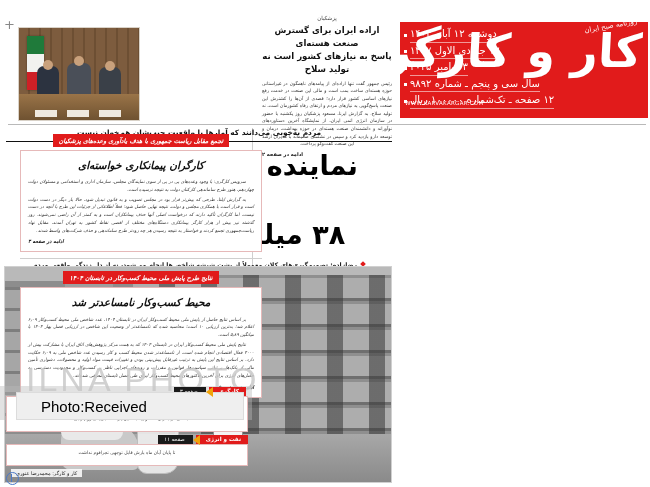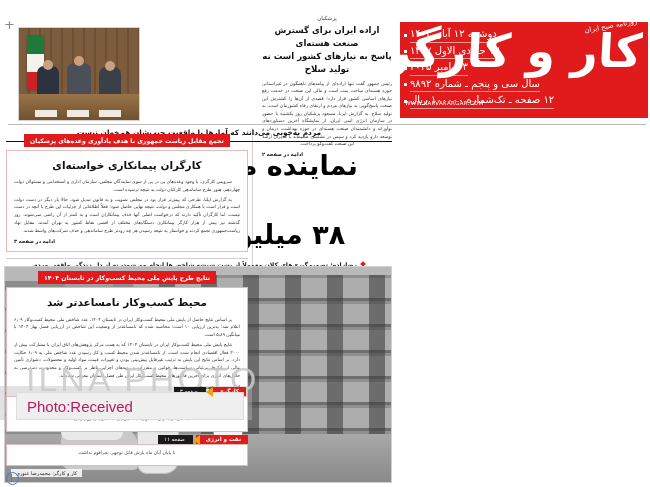--- a/index.html
+++ b/index.html
@@ -187,21 +187,21 @@
     content:"";position:absolute;left:3px;top:-7px;width:22px;height:8px;
     background:#3c3c3c;border-radius:3px;
   }
   .mp-flask-band{position:absolute;left:0;bottom:12px;width:100%;height:8px;background:#f4f4f4;}
   .photo-credit{
     position:absolute;left:6px;bottom:5px;background:rgba(255,255,255,.85);
     font-size:5px;color:#222;padding:1px 5px;white-space:nowrap;
   }
 
   
-  .side{position:absolute;left:6px;top:128px;width:242px;}
+  .side{position:absolute;left:20px;top:128px;width:242px;font-style:italic;}
   .side-sep{height:1px;background:#cfcfcf;margin:6px 0;}
 
   .badge{
     background:#e11b1b;color:#fff;font-size:6.2px;font-weight:bold;
     text-align:center;padding:3px 6px;white-space:nowrap;
     display:inline-block;
   }
   .badge-wrap{text-align:center;}
   .card{
     border:1px solid #e6b9b9;margin-top:3px;padding:6px 7px 7px;
@@ -254,22 +254,22 @@
     font-family:"Liberation Sans",sans-serif;
     font-size:34px;letter-spacing:3px;color:#c9c9c9;opacity:.85;
     direction:ltr;user-select:none;pointer-events:none;font-weight:400;margin-left:16px;
   }
   .photo-received{
     position:absolute;left:16px;top:392px;width:226px;height:26px;
     background:#efefef;border:1px solid #dcdcdc;
     display:flex;align-items:center;direction:ltr;
   }
   .photo-received span{
-    font-family:"Liberation Sans",sans-serif;font-size:15px;color:#be185d;
-    padding-left:10px;
+    font-family:"Liberation Sans",sans-serif;font-size:15px;color:#000000;
+    padding-left:24px;
   }
   .grayband{
     position:absolute;left:0;top:386px;width:252px;height:34px;
     background:rgba(185,185,185,.42);
   }
 
   .compass{
     position:absolute;left:6px;top:472px;width:11px;height:11px;
     border:1px solid #4a78c8;border-radius:50%;
   }

